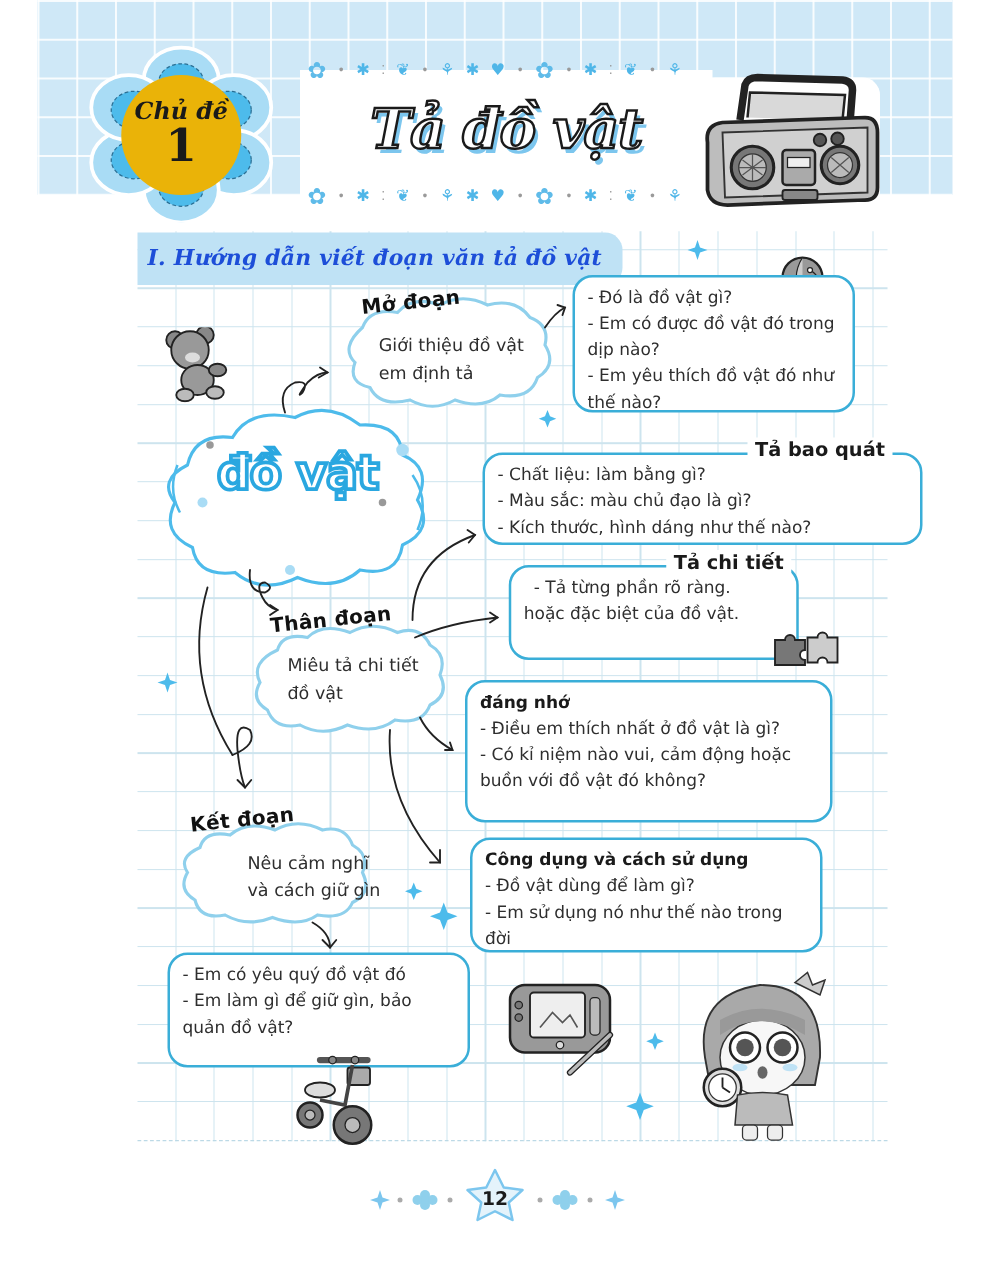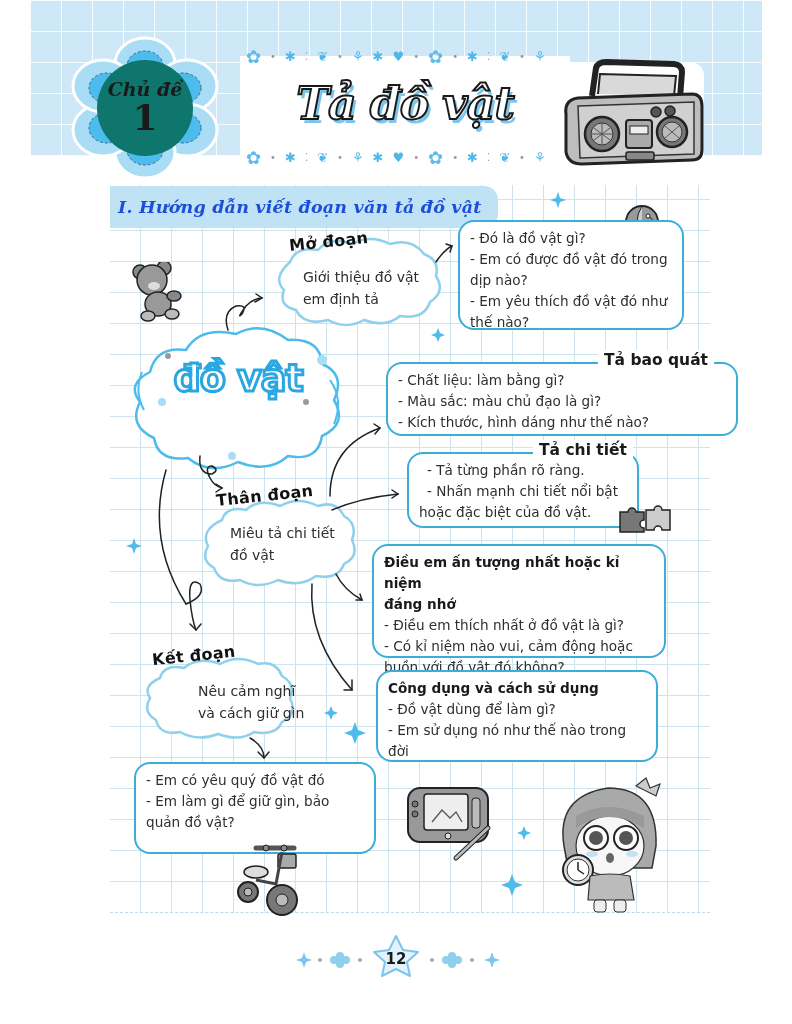--- a/index.html
+++ b/index.html
@@ -22,21 +22,21 @@
     position: absolute; left: 246px; height: 18px; width: 320px;
     display: flex; align-items: center; gap: 9px; font-size: 13px; color: #4fb6e8;
   }
   .deco-row .dot { color: #9a9a9a; font-size: 10px; }
   .deco-row .flower { font-size: 18px; color: #5fbbe9; }
 
   
   .topic-flower { position: absolute; left: 60px; top: 28px; width: 170px; height: 138px; }
   .topic-circle {
     position: absolute; left: 97px; top: 50px; width: 96px; height: 96px; border-radius: 50%;
-    background: #0f766e; display: flex; flex-direction: column; align-items: center; justify-content: center;
+    background: #eab308; display: flex; flex-direction: column; align-items: center; justify-content: center;
     z-index: 3;
   }
   .topic-label { font-family: "DejaVu Serif", serif; font-style: italic; font-weight: bold; font-size: 19px; color: #1a1a1a; line-height: 1; }
   .topic-number { font-family: "DejaVu Serif", serif; font-weight: bold; font-size: 36px; color: #1a1a1a; line-height: 1.05; }
 
   .main-title {
     position: absolute; left: 270px; top: 78px; width: 270px; text-align: center;
     font-family: "DejaVu Serif", serif; font-style: italic; font-weight: bold; font-size: 44px;
     color: #ffffff; letter-spacing: -1px;
     -webkit-text-stroke: 2px #1a1a1a;
@@ -274,37 +274,35 @@
 <div class="q-box" style="left:386px;top:362px;width:352px;height:74px;padding-top:6px;">
   <span class="box-title" style="right:22px;">Tả bao quát</span>
   <div>- Chất liệu: làm bằng gì?</div>
   <div>- Màu sắc: màu chủ đạo là gì?</div>
   <div>- Kích thước, hình dáng như thế nào?</div>
 </div>
 
 <div class="q-box" style="left:407px;top:452px;width:232px;height:76px;padding-top:6px;">
   <span class="box-title" style="right:4px;">Tả chi tiết</span>
   <div style="padding-left:8px;">- Tả từng phần rõ ràng.</div>
-  <div style="padding-left:8px;">- Nhấn mạnh chi tiết nổi bật</div>
   <div>hoặc đặc biệt của đồ vật.</div>
 </div>
 
 <svg style="position:absolute;left:616px;top:504px;width:56px;height:30px;" viewBox="0 0 56 30">
   <path d="M4 8 h8 a4 4 0 0 1 8 0 h8 v8 a4 4 0 0 0 0 8 v4 h-24 z" fill="#777" stroke="#222" stroke-width="1.5"></path>
   <path d="M30 6 h8 a4 4 0 0 1 8 0 h8 v20 h-8 a4 4 0 0 0 -8 0 h-8 z" fill="#ccc" stroke="#222" stroke-width="1.5"></path>
 </svg>
 
 <div class="stage-title" style="left:216px;top:486px;">Thân đoạn</div>
 <div class="cloud-text" style="left:230px;top:522px;">
   <div>Miêu tả chi tiết</div>
   <div>đồ vật</div>
 </div>
 
 <div class="q-box" style="left:372px;top:544px;width:294px;height:114px;">
-  <div class="box-heading">Điều em ấn tượng nhất hoặc kỉ niệm</div>
   <div class="box-heading">đáng nhớ</div>
   <div>-  Điều em thích nhất ở đồ vật là gì?</div>
   <div>- Có kỉ niệm nào vui, cảm động hoặc</div>
   <div>buồn với đồ vật đó không?</div>
 </div>
 
 <div class="q-box" style="left:376px;top:670px;width:282px;height:92px;">
   <div class="box-heading">Công dụng và cách sử dụng</div>
   <div>- Đồ vật dùng để làm gì?</div>
   <div>- Em sử dụng nó như thế nào trong đời</div>

